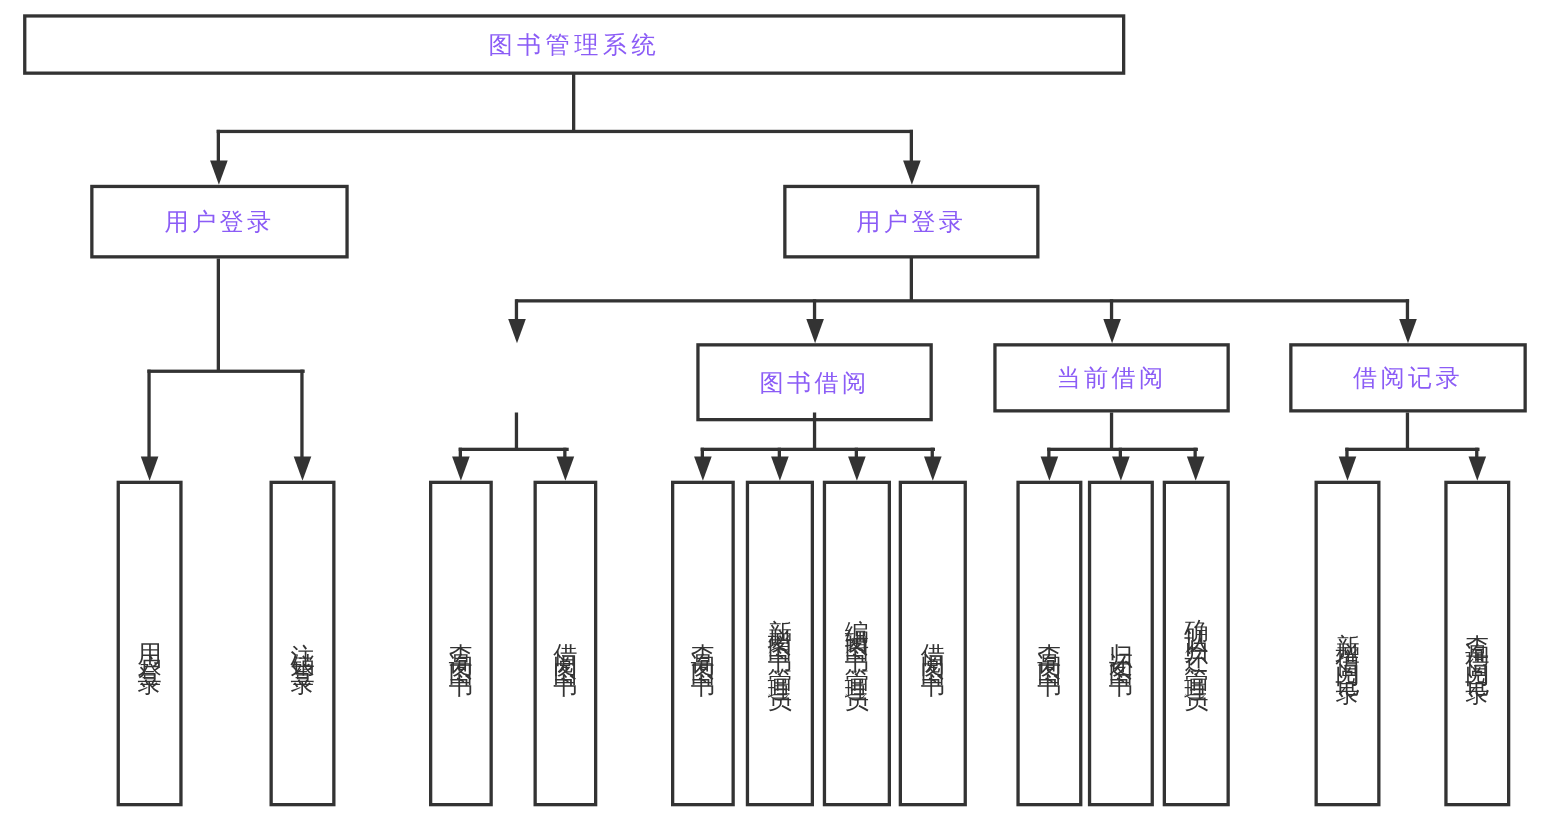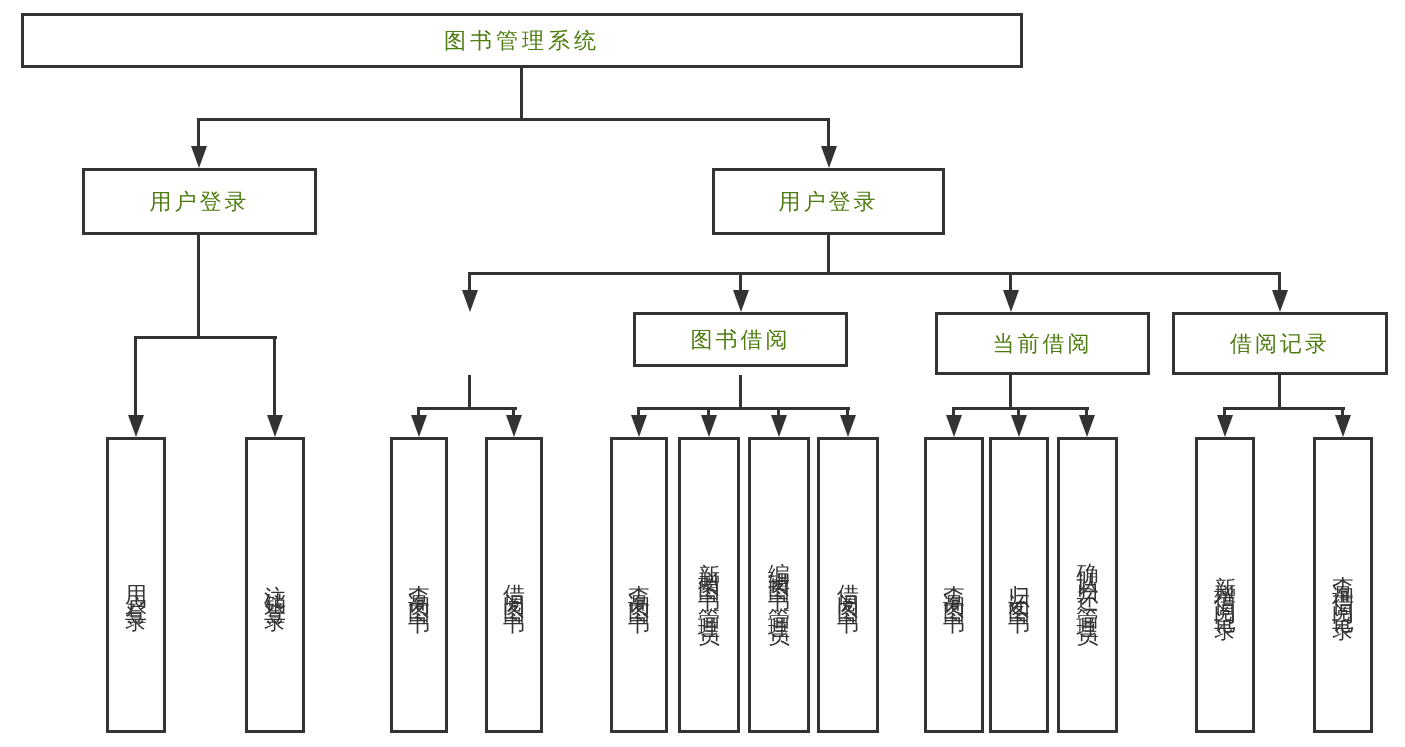--- a/index.html
+++ b/index.html
@@ -10,21 +10,21 @@
     font-family:"Liberation Sans", sans-serif;
     color:#333333;
     overflow:hidden;
   }
   .node{
     position:absolute;
     box-sizing:border-box;
     border:3px solid #333333;
     background:#ffffff;
     display:flex;align-items:center;justify-content:center;
-    font-size:22px;letter-spacing:3px;color:#4d7c0f;
+    font-size:22px;letter-spacing:3px;color:#8b5cf6;
     white-space:nowrap;
   }
   .leaf{
     position:absolute;
     box-sizing:border-box;
     border:3px solid #333333;
     background:#ffffff;
     top:437px;height:296px;
     display:flex;align-items:center;justify-content:center;
   }
@@ -83,22 +83,22 @@
   <div class="hline" style="left:469px;top:272px;width:812px;"></div>
   <div class="vline" style="left:468px;top:272px;height:22px;"></div>
   <div class="ahead" style="left:462px;top:290px;"></div>
   <div class="vline" style="left:739px;top:272px;height:22px;"></div>
   <div class="ahead" style="left:733px;top:290px;"></div>
   <div class="vline" style="left:1009px;top:272px;height:22px;"></div>
   <div class="ahead" style="left:1003px;top:290px;"></div>
   <div class="vline" style="left:1278px;top:272px;height:22px;"></div>
   <div class="ahead" style="left:1272px;top:290px;"></div>
 
-  <div class="node" style="left:633px;top:312px;width:215px;height:55px;">图书借阅</div>
-  <div class="node" style="left:935px;top:312px;width:215px;height:63px;">当前借阅</div>
+  <div class="node" style="left:633px;top:312px;width:215px;height:71px;">图书借阅</div>
+  <div class="node" style="left:903px;top:312px;width:215px;height:63px;">当前借阅</div>
   <div class="node" style="left:1172px;top:312px;width:216px;height:63px;">借阅记录</div>
 
   <div class="vline" style="left:468px;top:375px;height:34px;"></div>
   <div class="hline" style="left:417px;top:407px;width:100px;"></div>
   <div class="vline" style="left:417px;top:407px;height:10px;"></div>
   <div class="ahead" style="left:411px;top:415px;"></div>
   <div class="vline" style="left:512px;top:407px;height:10px;"></div>
   <div class="ahead" style="left:506px;top:415px;"></div>
 
   <div class="vline" style="left:739px;top:375px;height:34px;"></div>

